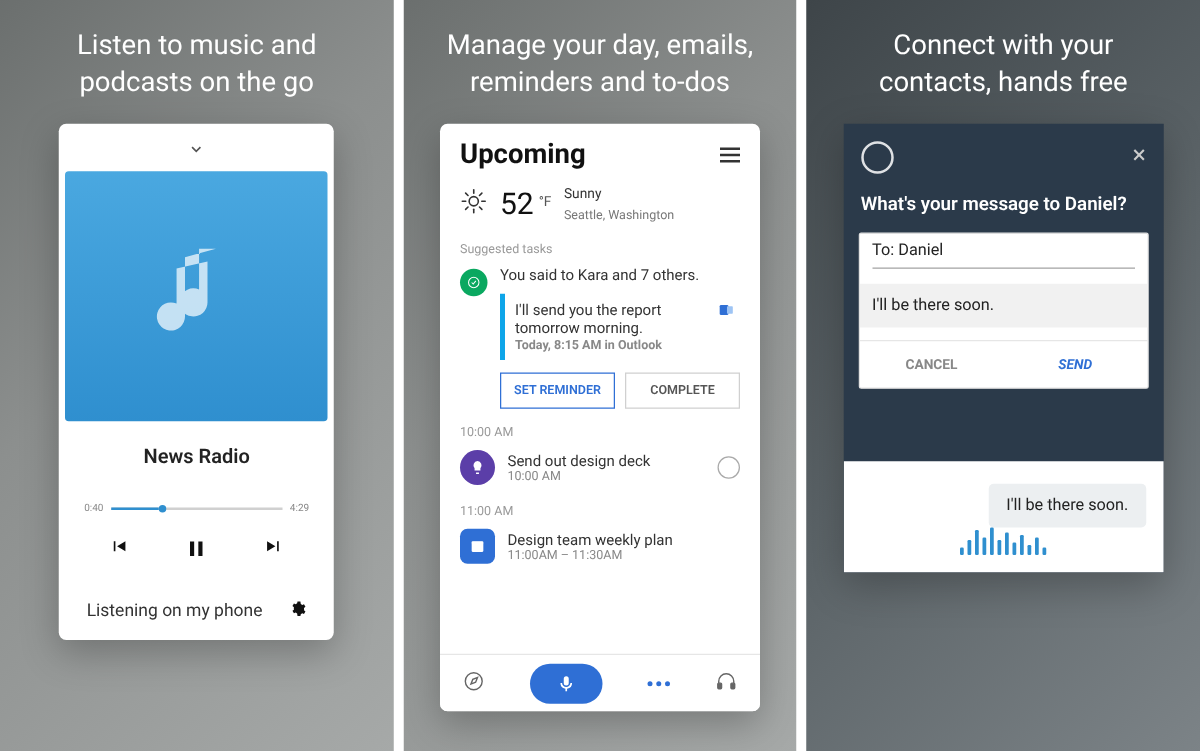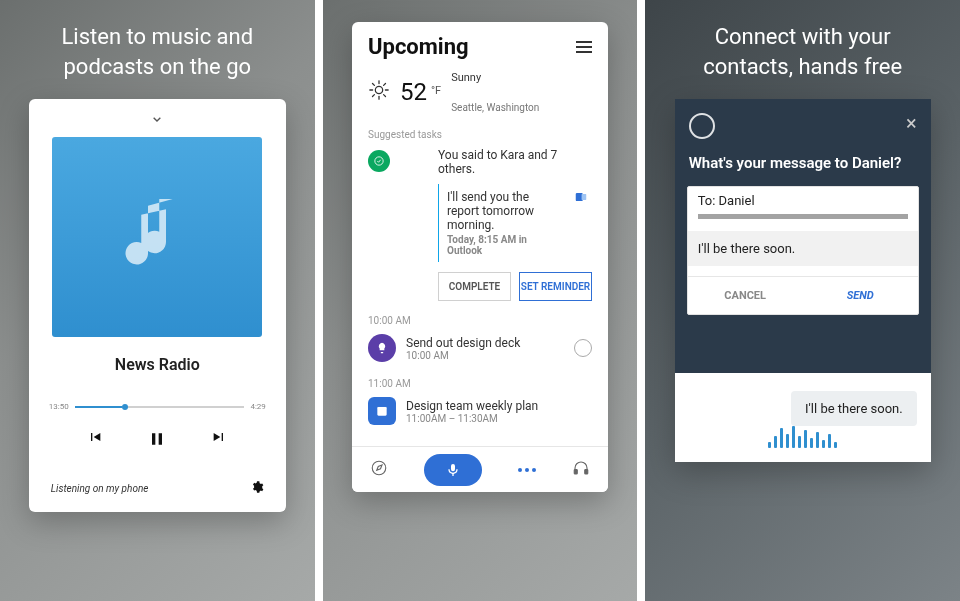--- a/index.html
+++ b/index.html
@@ -30,21 +30,21 @@
     text-align: center;
     line-height: 1.35;
     padding: 0 30px 18px 30px;
     white-space: pre-line;
   }
 
   
   .player-card {
     background: #fff;
     border-radius: 6px;
-    width: 257px;
+    width: 220px;
     padding: 12px 20px 14px 20px;
     display: flex;
     flex-direction: column;
     align-items: center;
     box-shadow: 0 10px 30px rgba(0,0,0,.25);
   }
   .chev { font-size: 16px; color: #555; }
   .album {
     margin-top: 6px;
     width: 210px; height: 200px;
@@ -60,46 +60,46 @@
     display: flex; align-items: center; gap: 6px;
     font-size: 8px; color: #888;
   }
   .pbar { flex: 1; height: 2px; background: #d0d0d0; position: relative; }
   .pbar::before { content:""; position:absolute; left:0; top:0; height:2px; width:28%; background:#2f8fcf; }
   .pbar::after { content:""; position:absolute; left:28%; top:-2px; width:6px; height:6px; border-radius:50%; background:#2f8fcf; }
   .controls { display:flex; gap:44px; margin-top:18px; }
   .controls span svg { width:16px; height:16px; fill:#111; }
   .controls .pause svg { width:20px; height:20px; }
   .bottom-row { display:flex; width:100%; margin-top:26px; align-items:center; justify-content:space-between; padding:0 2px; }
-  .listen-label { font-size:10px; color:#333;font-style:italic; }
+  .listen-label { font-size:14px; color:#333; }
   .gear svg { width:14px; height:14px; fill:#111; }
 
   
   .upcoming-card {
     background:#fff; border-radius:6px; width:256px; height:470px;
     box-shadow:0 10px 30px rgba(0,0,0,.25);
     display:flex; flex-direction:column; padding:12px 0 0 0; overflow:hidden;
     position:relative;
   }
   .up-head { display:flex; align-items:center; justify-content:space-between; padding:0 16px 8px 16px; }
   .up-head h2 { font-size:22px; font-weight:700; color:#111;text-align:right; }
   .hamb { display:flex; flex-direction:column; gap:3px; }
   .hamb span { width:16px; height:2px; background:#333; }
   .weather { display:flex; align-items:center; gap:10px; padding:4px 16px 10px 16px; }
   .sun svg { width:22px; height:22px; stroke:#333; fill:none; stroke-width:1.4; }
   .temp { font-size:24px; font-weight:400; color:#111; }
   .tempu { font-size:11px; color:#555; position:relative; top:-6px; }
-  .wtext { display:flex; flex-direction:column; font-size:11px; color:#333; gap:18px;justify-content:center; }
+  .wtext { display:flex; flex-direction:column; font-size:11px; color:#333; gap:6px;justify-content:center; }
   .wloc { color:#777; font-size:10px; }
   .section-label { font-size:10px; color:#999; padding:6px 16px; }
   .task-row { display:flex; gap:10px; padding:2px 16px; align-items:flex-start; }
   .badge-circ { width:22px; height:22px; border-radius:50%; background:#0aa860; display:flex; align-items:center; justify-content:center; flex-shrink:0; margin-top:2px; }
   .badge-circ svg { width:10px; height:10px; fill:#fff; }
-  .task-body { flex:1; font-size:12px; color:#333;margin-left:38px; }
-  .quote-box { margin-top:8px; border-left:1px solid #0ea5e9; padding:6px 30px 6px 8px; position:relative; }
+  .task-body { flex:1; font-size:12px; color:#333; }
+  .quote-box { margin-top:8px; border-left:4px solid #0ea5e9; padding:6px 30px 6px 8px; position:relative; }
   .quote-box .qtext { font-size:12px; color:#333; }
   .quote-box .qmeta { font-size:10px; color:#888; margin-top:2px;font-weight:bold; }
   .ol-ic { position:absolute; right:4px; top:6px; width:14px; height:14px; }
   .ol-ic svg { width:14px; height:14px; fill:#2f6fd5; }
   .btn-row { display:flex; gap:8px; margin-top:10px; }
   .btn { flex:1; border:1px solid #d0d0d0; background:#fff; font-size:10px; font-weight:600; padding:8px 0; text-align:center; color:#555; }
   .btn.primary { color:#2f6fd5; border-color:#2f6fd5; }
   .time-lbl { font-size:10px; color:#999; padding:12px 16px 4px 16px; }
   .event-row { display:flex; align-items:center; gap:10px; padding:4px 16px; }
   .event-row .icon { width:28px; height:28px; border-radius:50%; display:flex; align-items:center; justify-content:center; flex-shrink:0; }
@@ -127,21 +127,21 @@
     background:#2b3a4a;
     box-shadow:0 10px 30px rgba(0,0,0,.25);
     overflow:hidden;
   }
   .ck-head { padding:14px; display:flex; align-items:flex-start; justify-content:space-between; }
   .ck-ring { width:26px; height:26px; border:2px solid rgba(255,255,255,.85); border-radius:50%; }
   .ck-close { color:#ccc; font-size:20px; line-height:1; cursor:pointer; }
   .ck-prompt { color:#fff; font-size:15px; font-weight:600; padding:0 14px 12px 14px; line-height:1.35; }
   .msg-box { margin:0 12px 0 12px; background:#fff; border-radius:2px; padding:6px 10px 0 10px; border:1px solid #e2e2e2; }
   .msg-lbl { font-size:11px; color:#888; padding:0 0 2px 0; }
-  .msg-to { font-size:13px; color:#222; padding-bottom:6px; border-bottom:5px solid #a3a3a3; }
+  .msg-to { font-size:13px; color:#222; padding-bottom:6px; border-bottom:1px solid #a3a3a3; }
   .msg-body { font-size:13px; color:#222; background:#f1f1f1; padding:10px; margin:12px -10px 0 -10px; }
   .msg-btns { display:flex; border-top:1px solid #e6e6e6; margin:10px -10px 0 -10px; }
   .msg-btns div { flex:1; text-align:center; font-size:11px; font-weight:700; padding:12px 0; }
   .btn-cancel { color:#888; }
   .btn-send { color:#2f6fd5;font-style:italic; }
 
   .chat-pane { margin-top:58px; background:#fff; padding:18px 14px 14px 14px; }
   .chat-bubble { float:right; background:#eceff1; border-radius:4px; padding:10px 14px; font-size:13px; color:#222; }
   .clearfix::after { content:""; display:block; clear:both; }
   .voicebar { margin-top:20px; display:flex; flex-direction:column; align-items:center; gap:3px; }
@@ -164,21 +164,21 @@
     <div class="album">
       <span class="note">
         <svg viewBox="0 0 64 80">
             <path d="M46 8 L24 14 V56 a10 10 0 1 1 -6 -9 V22 l22 -5 V46 a10 10 0 1 1 -6 -9 V8 z"></path>
           </svg>
       </span>
     </div>
     <div class="track-title">News Radio</div>
 
     <div class="progress">
-      <span>13:50</span>
+      <span>0:40</span>
       <div class="pbar"></div>
       <span>4:29</span>
     </div>
 
     <div class="controls">
       <span><svg viewBox="0 0 24 24">
             <path d="M6 6h2v12H6zM20 6v12l-10-6z"></path>
           </svg></span>
       <span class="pause"><svg viewBox="0 0 24 24">
             <path d="M6 5h4v14H6zM14 5h4v14h-4z"></path>
@@ -193,20 +193,22 @@
       <span class="gear">
         <svg viewBox="0 0 24 24">
             <path d="M12 8a4 4 0 1 0 0 8 4 4 0 0 0 0-8zm9 4a7 7 0 0 0-.1-1.2l2-1.6-2-3.4-2.4 1a7 7 0 0 0-2-1.2L16 2h-4l-.5 2.6a7 7 0 0 0-2 1.2l-2.4-1-2 3.4 2 1.6A7 7 0 0 0 7 12c0 .4 0 .8.1 1.2l-2 1.6 2 3.4 2.4-1c.6.5 1.3.9 2 1.2L12 22h4l.5-2.6c.7-.3 1.4-.7 2-1.2l2.4 1 2-3.4-2-1.6c.1-.4.1-.8.1-1.2z"></path>
           </svg>
       </span>
     </div>
   </div>
 </div>
 
 <div class="panel p2">
+  <div class="tagline">Manage your day, emails,
+reminders and to-dos</div>
 
   <div class="upcoming-card">
     <div class="up-head">
       <h2>Upcoming</h2>
       <div class="hamb">
           <span></span>
           <span></span>
           <span></span>
         </div>
     </div>
@@ -252,22 +254,22 @@
           <div class="qtext">I'll send you the report tomorrow morning.</div>
           <div class="qmeta">Today, 8:15 AM in Outlook</div>
           <span class="ol-ic">
             <svg viewBox="0 0 24 24">
                 <rect x="3" y="5" width="12" height="14" rx="2"></rect>
                 <rect x="13" y="7" width="8" height="10" rx="1" fill="#9ec4f4"></rect>
               </svg>
           </span>
         </div>
         <div class="btn-row">
+          <div class="btn primary">SET REMINDER</div>
           <div class="btn">COMPLETE</div>
-          <div class="btn primary">SET REMINDER</div>
         </div>
       </div>
     </div>
 
     <div class="time-lbl">10:00 AM</div>
     <div class="event-row ev-a">
       <div class="icon">
         <svg viewBox="0 0 24 24">
             <path d="M12 3a6 6 0 0 0-4 10v3h8v-3a6 6 0 0 0-4-10zM10 19h4v2h-4z"></path>
           </svg>

